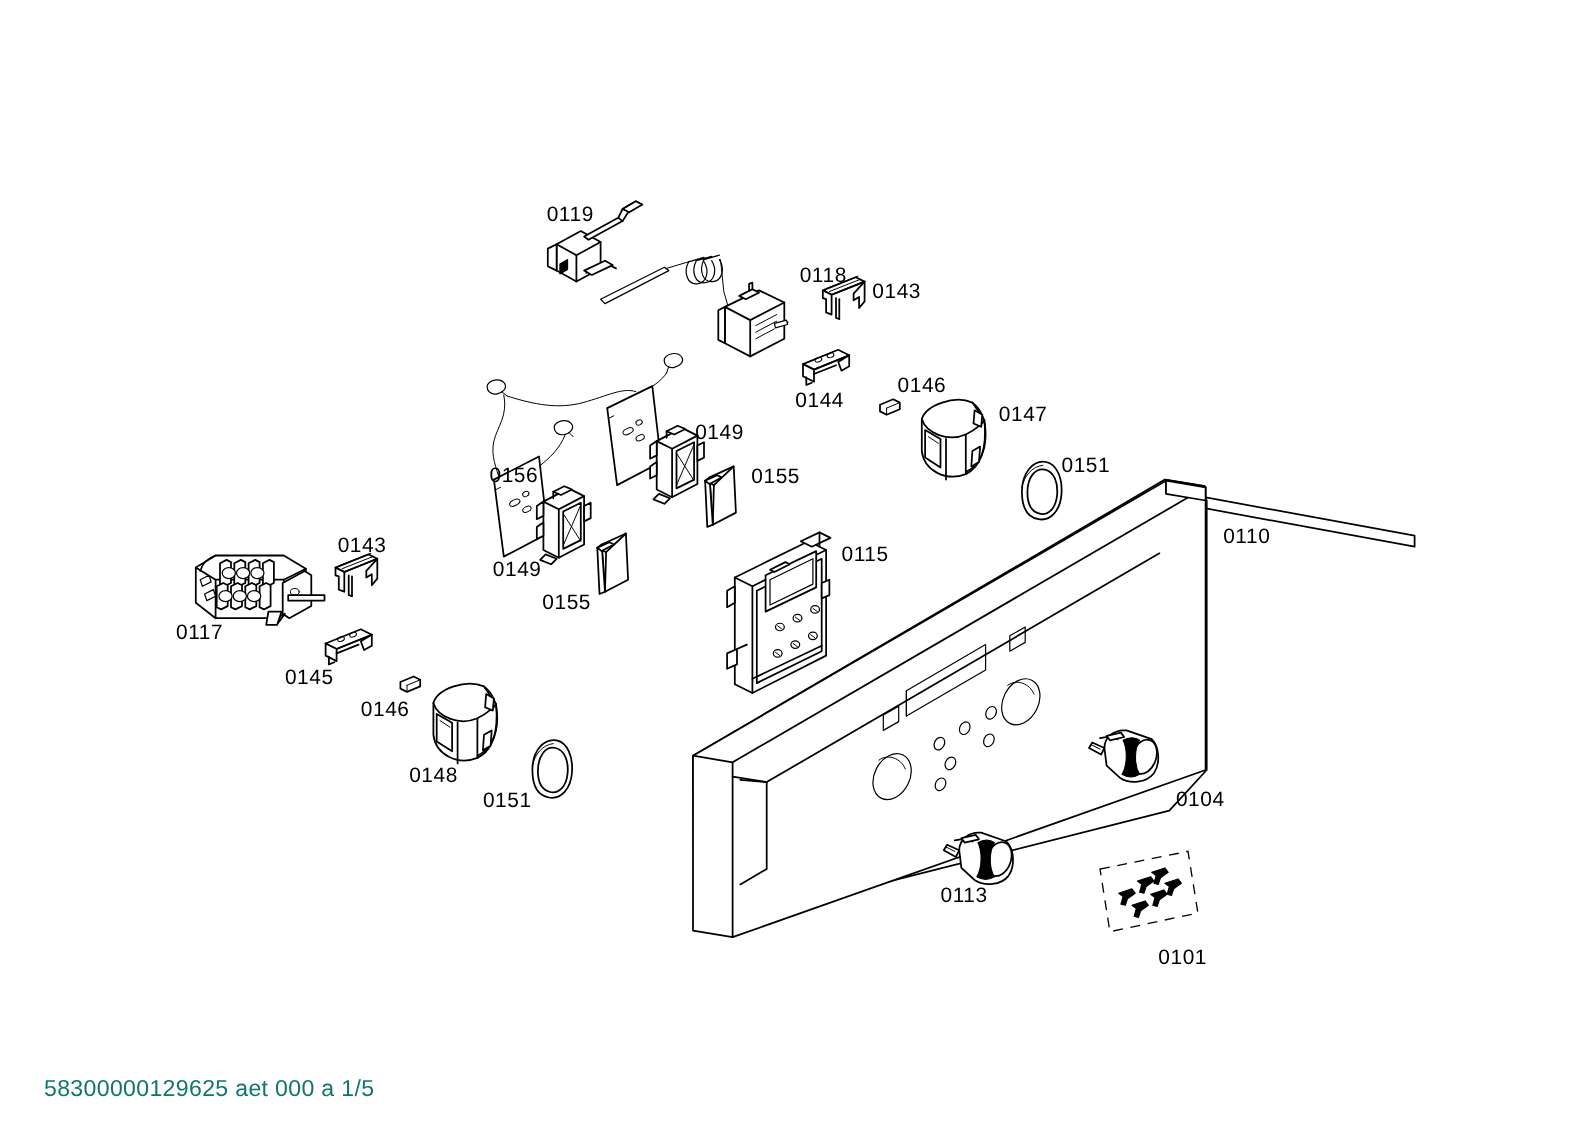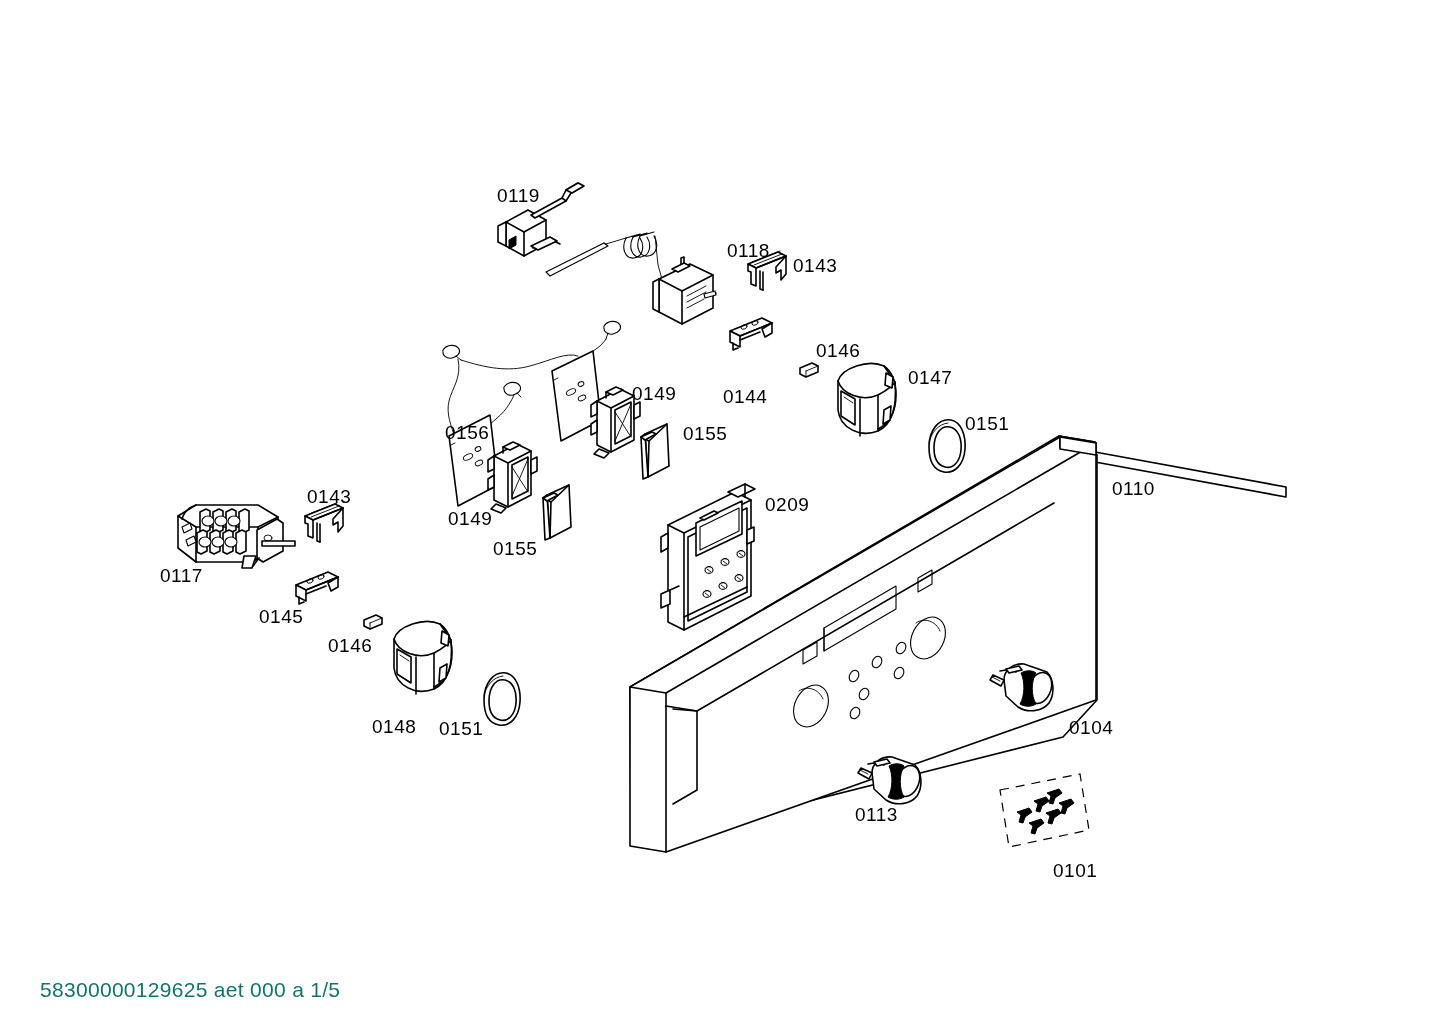--- a/index.html
+++ b/index.html
@@ -450,36 +450,36 @@
       <path class="sf" d="M484 700 C484 683 494 671 506 673 C516 675 521 688 520 702 C519 717 510 727 499 725 C488 723 484 713 484 700 Z"></path>
       <path class="ln" d="M489 701 C489 687 496 678 505 680 C513 682 517 691 516 703 C515 715 508 722 500 720 C492 718 489 711 489 701 Z"></path>
       <path class="ln-hair" d="M484 696 C486 686 493 677 503 676"></path>
     </g>
 
   </svg>
 
   <div class="callout-label" style="left:497px; top:186px;">0119</div>
   <div class="callout-label" style="left:688px; top:241px;margin-left:39px;">0118</div>
   <div class="callout-label" style="left:793px; top:256px;">0143</div>
-  <div class="callout-label" style="left:723px; top:355px;margin-top:32px;">0144</div>
+  <div class="callout-label" style="left:723px; top:355px;">0144</div>
   <div class="callout-label" style="left:816px; top:341px;">0146</div>
   <div class="callout-label" style="left:908px; top:368px;">0147</div>
   <div class="callout-label" style="left:965px; top:414px;">0151</div>
   <div class="callout-label" style="left:632px; top:384px;">0149</div>
   <div class="callout-label" style="left:683px; top:424px;">0155</div>
   <div class="callout-label" style="left:409px; top:423px;margin-left:36px;">0156</div>
   <div class="callout-label" style="left:448px; top:509px;">0149</div>
   <div class="callout-label" style="left:493px; top:539px;">0155</div>
-  <div class="callout-label" style="left:765px; top:495px;">0209</div>
+  <div class="callout-label" style="left:765px; top:495px;">0115</div>
   <div class="callout-label" style="left:1112px; top:479px;">0110</div>
   <div class="callout-label" style="left:307px; top:487px;">0143</div>
   <div class="callout-label" style="left:160px; top:566px;">0117</div>
   <div class="callout-label" style="left:259px; top:607px;">0145</div>
   <div class="callout-label" style="left:328px; top:636px;">0146</div>
-  <div class="callout-label" style="left:372px; top:717px;text-align:right;">0148</div>
+  <div class="callout-label" style="left:372px; top:696px;text-align:right;">0148</div>
   <div class="callout-label" style="left:439px; top:719px;">0151</div>
   <div class="callout-label" style="left:1069px; top:718px;text-align:right;">0104</div>
   <div class="callout-label" style="left:855px; top:805px;">0113</div>
   <div class="callout-label" style="left:1053px; top:861px;">0101</div>
 
   <div id="footer-caption">58300000129625 aet 000 a 1/5</div>
 
 </div>
 
 </body></html>

